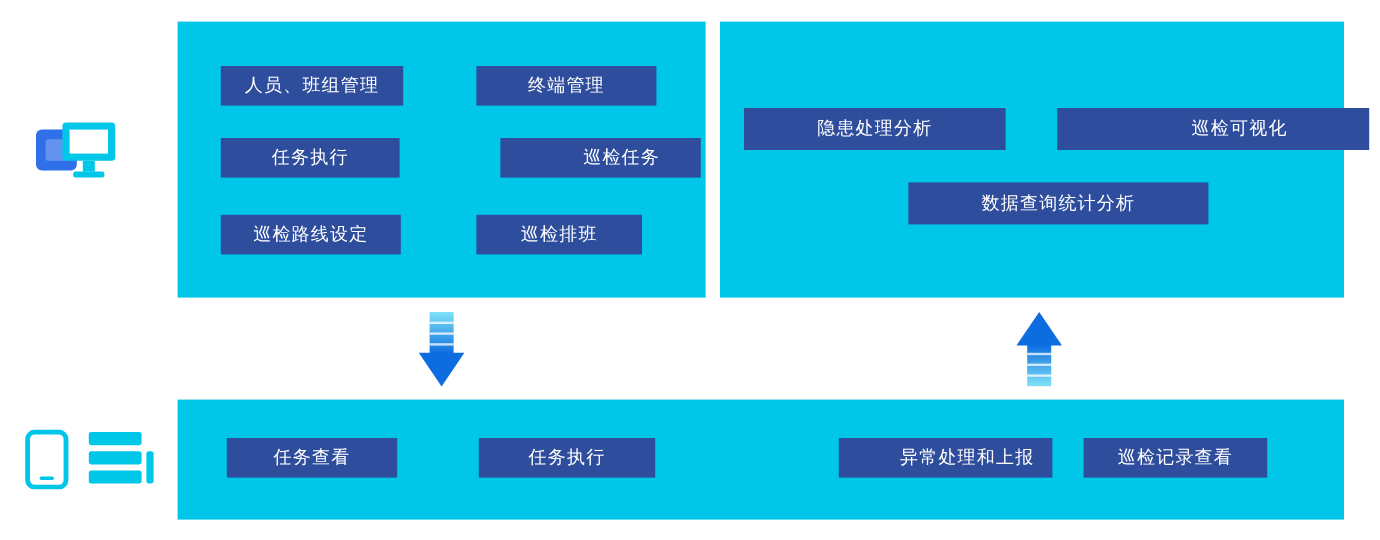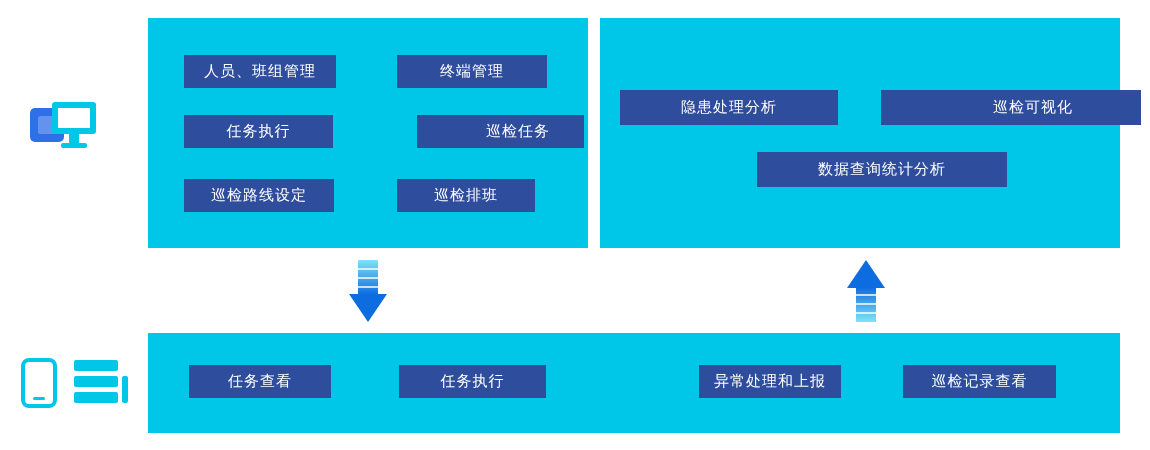--- a/index.html
+++ b/index.html
@@ -99,16 +99,16 @@
     <rect x="2" y="2" width="44" height="11" rx="2" fill="#00c6e8"></rect>
     <rect x="2" y="18" width="44" height="11" rx="2" fill="#00c6e8"></rect>
     <rect x="2" y="34" width="44" height="11" rx="2" fill="#00c6e8"></rect>
     <rect x="50" y="18" width="6" height="27" rx="2" fill="#00c6e8"></rect>
   </svg>
 
   <div class="panel" style="left:148px; top:333px; width:972px; height:100px;"></div>
 
   <div class="node" style="left:189px; top:365px; width:142px; height:33px;">任务查看</div>
   <div class="node" style="left:399px; top:365px; width:147px; height:33px;">任务执行</div>
-  <div class="node" style="left:699px; top:365px; width:142px; height:33px;">异常处理和上报</div>
+  <div class="node" style="left:699px; top:365px; width:142px; height:33px;padding-left:36px;">异常处理和上报</div>
   <div class="node" style="left:903px; top:365px; width:153px; height:33px;">巡检记录查看</div>
 
 </div>
 
 </body></html>

